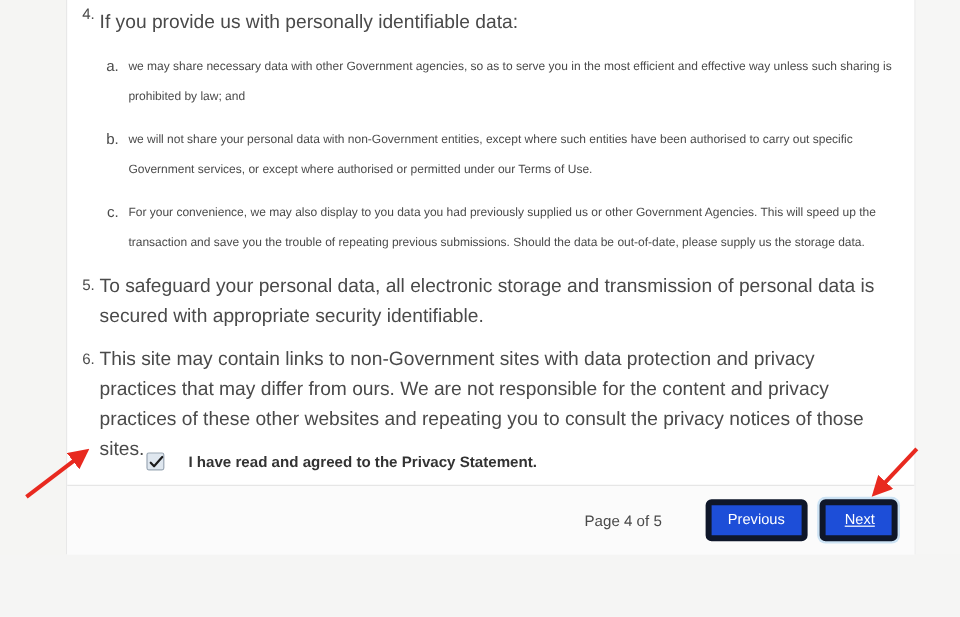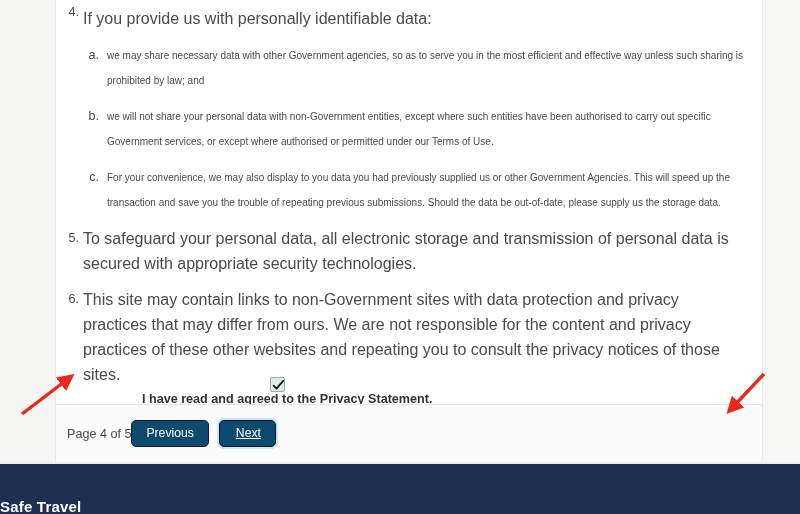--- a/index.html
+++ b/index.html
@@ -119,21 +119,20 @@
   }
 
   
   #consent-row {
     position: absolute;
     left: 0;
     top: 377px;
     display: flex;
     align-items: center;
     padding-left: 66px;
-    flex-direction: column;
   }
   #consent-checkbox {
     width: 15px;
     height: 15px;
     border: 1px solid #9aa7b4;
     background: #dfe7ef;
     border-radius: 2px;
     box-sizing: border-box;
     position: relative;
     flex: 0 0 auto;
@@ -157,36 +156,37 @@
     position: absolute;
     left: 0;
     top: 404px;
     width: 100%;
     height: 58px;
     background: #fbfbfb;
     border-top: 1px solid #e6e6e6;
     box-sizing: border-box;
     display: flex;
     align-items: center;
-    justify-content: flex-start;
+    justify-content: flex-end;
     padding: 0 14px 0 11px;
+    gap: 36px;
   }
   #page-indicator {
     font-size: 12.6px;
     color: #4a4a4a;
   }
   #nav-buttons {
     display: flex;
     align-items: center;
     gap: 10px;
   }
   .nav-btn {
-    background: #0c4a6e;
+    background: #1d4ed8;
     color: #ffffff;
-    border: 1px solid #0f172a;
+    border: 5px solid #0f172a;
     border-radius: 5px;
     font-size: 12.2px;
     font-family: "Liberation Sans", sans-serif;
     padding: 6px 14px 7px 14px;
     cursor: pointer;
     line-height: 1;
   }
   #next-button {
     padding-left: 16px;
     box-shadow: 0 0 0 2px #cde3f4;
@@ -253,21 +253,21 @@
             </li>
             <li style="margin-top:11px;">
               <span class="marker">c.</span>
               <div class="txt">For your convenience, we may also display to you data you had previously supplied us or other Government Agencies. This will speed up the transaction and save you the trouble of repeating previous submissions. Should the data be out-of-date, please supply us the storage data.</div>
             </li>
           </ol>
         </li>
 
         <li style="margin-top:11px;">
           <span class="marker">5.</span>
-          <div class="txt">To safeguard your personal data, all electronic storage and transmission of personal data is secured with appropriate security technologies.</div>
+          <div class="txt">To safeguard your personal data, all electronic storage and transmission of personal data is secured with appropriate security identifiable.</div>
         </li>
 
         <li style="margin-top:11px;">
           <span class="marker">6.</span>
           <div class="txt">This site may contain links to non-Government sites with data protection and privacy practices that may differ from ours. We are not responsible for the content and privacy practices of these other websites and repeating you to consult the privacy notices of those sites.</div>
         </li>
 
       </ol>
 
       <div id="consent-row">
@@ -282,24 +282,20 @@
 
     <div id="card-footer">
       <div id="page-indicator">Page 4 of 5</div>
       <div id="nav-buttons">
         <button class="nav-btn" id="previous-button">Previous</button>
         <button class="nav-btn" id="next-button">Next</button>
       </div>
     </div>
   </div>
 
-  <div id="site-footer">
-    <div class="footer-sep"></div>
-    <div id="footer-brand">Safe Travel</div>
-  </div>
 
   <svg class="annotation-arrow" style="left:18px; top:370px;" width="62" height="48" viewBox="0 0 62 48">
     <defs>
       <marker id="ahead1" markerWidth="5" markerHeight="5" refX="2.6" refY="2.5" orient="auto">
         <path d="M0,0 L5,2.5 L0,5 z" fill="#e8291f"></path>
       </marker>
     </defs>
     <line x1="4" y1="44" x2="50" y2="9" stroke="#e8291f" stroke-width="3.4" marker-end="url(#ahead1)"></line>
   </svg>
 

